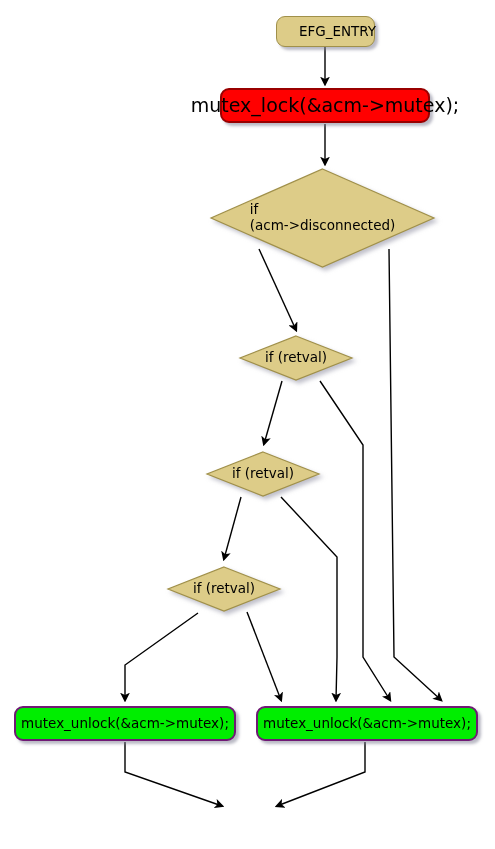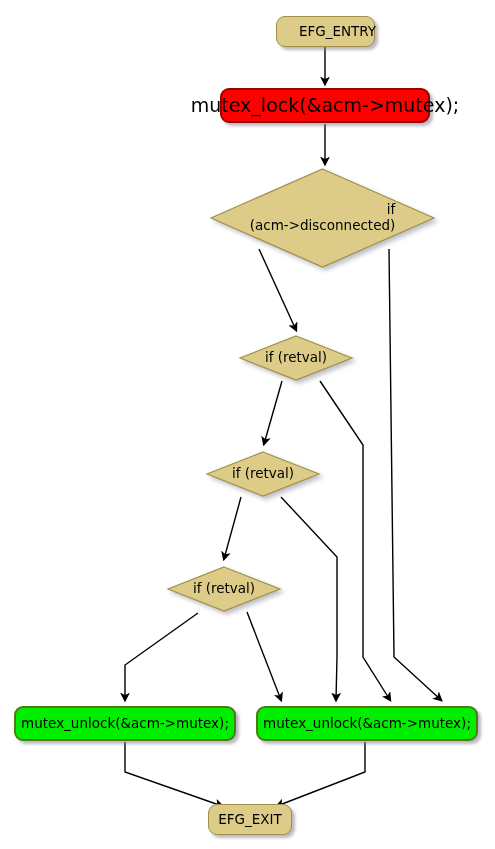--- a/index.html
+++ b/index.html
@@ -44,42 +44,42 @@
     border-color: #A0904A;
     font-size: 13.5px;
   }
   .lockbox {
     background: #FF0000;
     border: 2px solid #990000;
     font-size: 19px;
   }
   .unlockbox {
     background: #00EE00;
-    border: 2px solid #4d7c0f;
+    border: 2px solid #701a75;
     font-size: 13.5px;
   }
   .diamond-wrap {
     position: absolute;
   }
   .diamond-wrap svg {
     position: absolute;
     left: 0;
     top: 0;
     overflow: visible;
   }
   .diamond-label {
     position: absolute;
     left: 0;
     top: 0;
     width: 100%;
     height: 100%;
     display: flex;
     align-items: center;
     justify-content: center;
-    text-align: right;
+    text-align: left;
     font-size: 13.5px;
     color: #000000;
     white-space: pre;
     line-height: 1.15;
   }
 </style>
 </head>
 <body>
 
 <div id="canvas">
@@ -145,17 +145,14 @@
   </div>
 
   <div class="node rnode unlockbox" style="left:14px; top:706px; width:222px; height:35px;">
     <span>mutex_unlock(&amp;acm-&gt;mutex);</span>
   </div>
 
   <div class="node rnode unlockbox" style="left:256px; top:706px; width:222px; height:35px;">
     <span>mutex_unlock(&amp;acm-&gt;mutex);</span>
   </div>
 
-  <div class="node rnode terminal" style="left:208px; top:804px; width:84px; height:31px;">
-    <span>EFG_EXIT</span>
-  </div>
 
 </div>
 
 </body></html>

